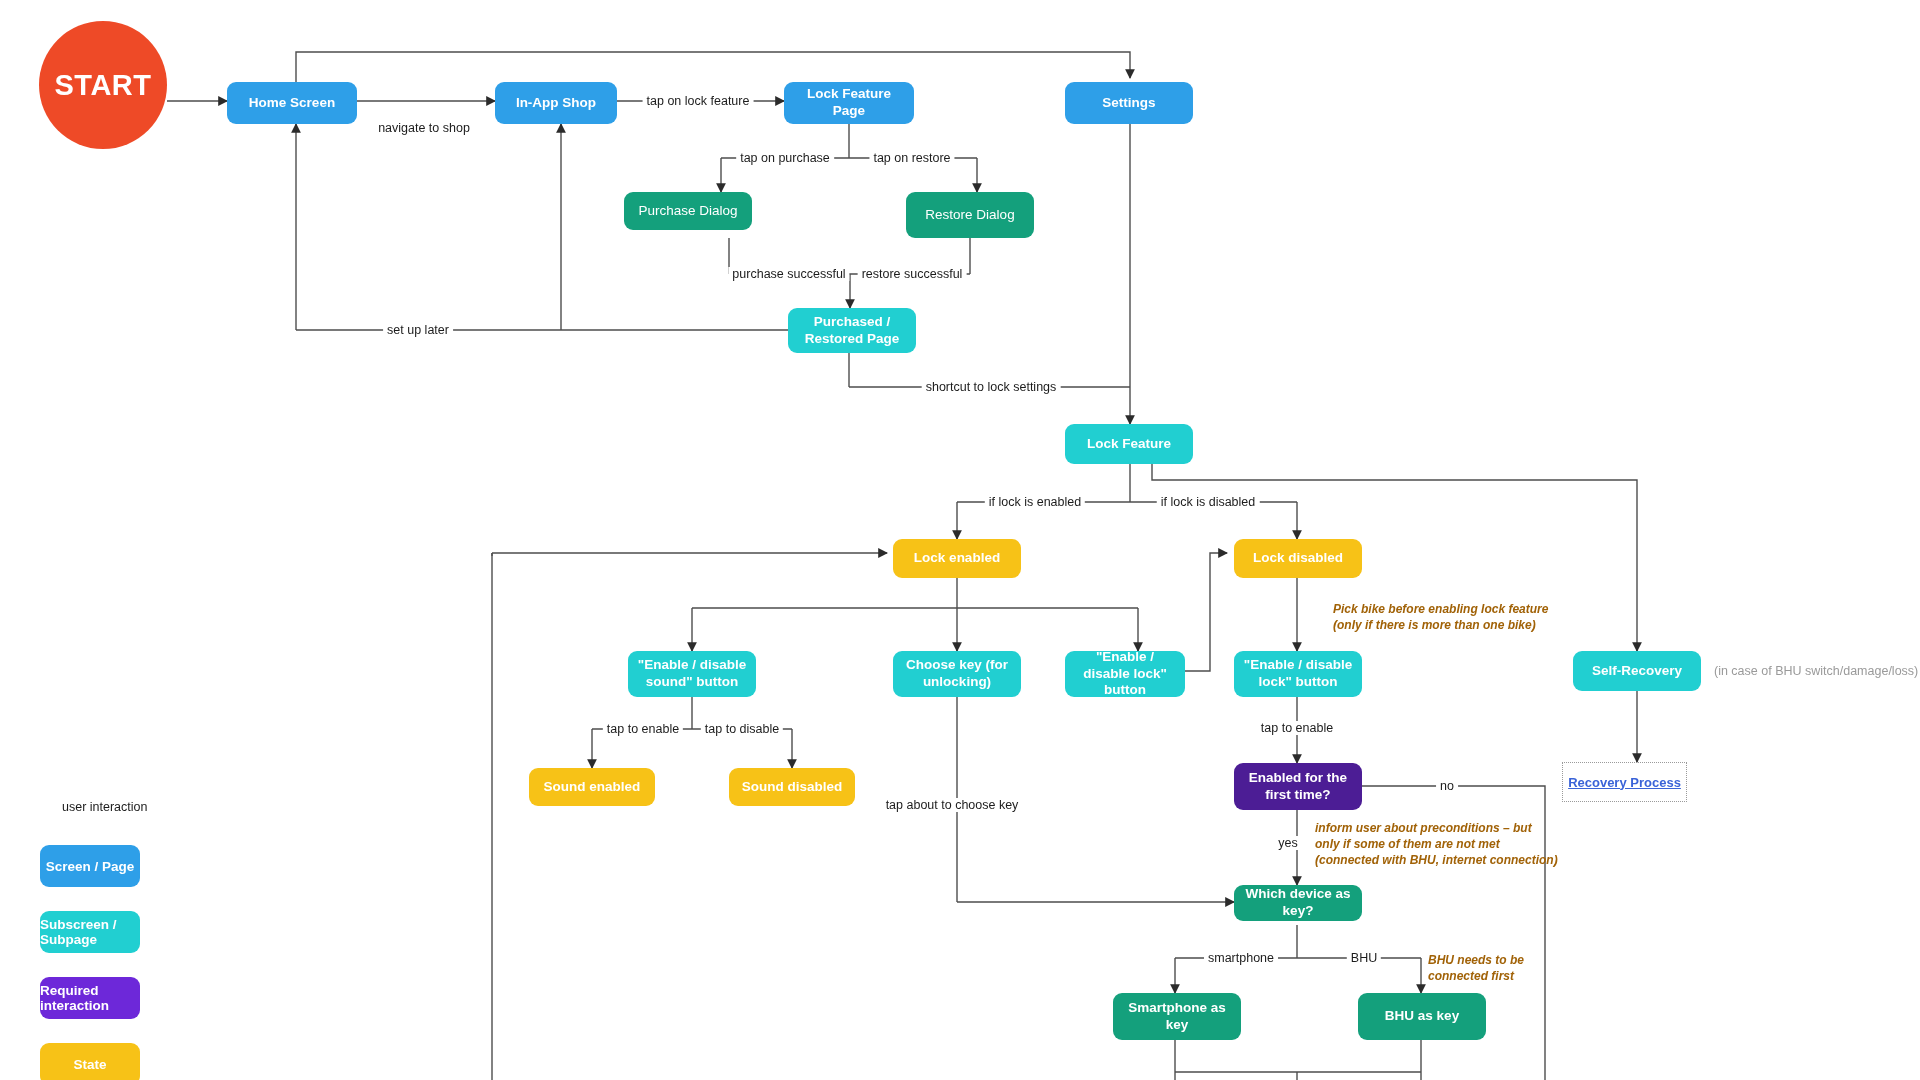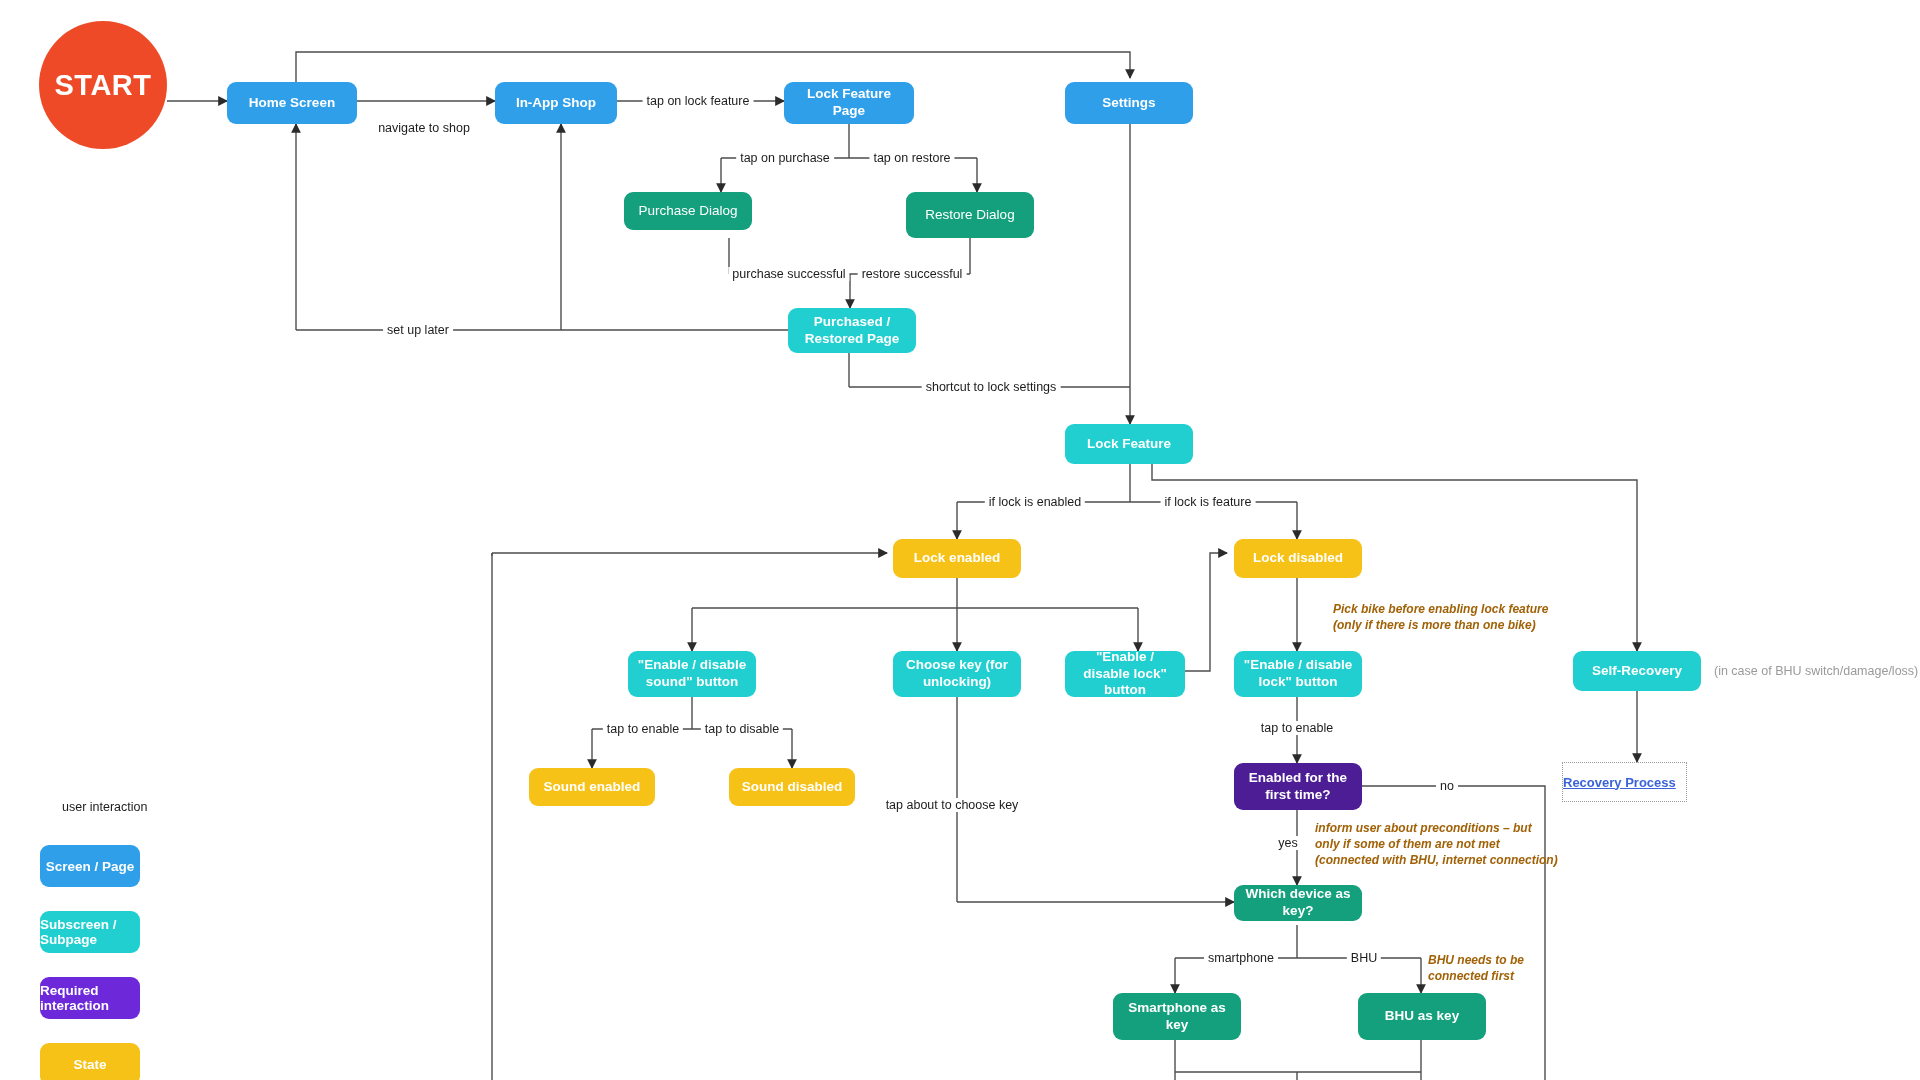--- a/index.html
+++ b/index.html
@@ -85,21 +85,21 @@
     font-size: 12.5px;
     color: #9a9a9a;
     white-space: nowrap;
   }
   .link-box {
     position: absolute;
     box-sizing: border-box;
     border: 1.5px dotted #9a9a9a;
     display: flex;
     align-items: center;
-    justify-content: flex-start;
+    justify-content: center;
   }
   .link-box a, .link-box span.lnk {
     color: #3a63d8;
     font-weight: bold;
     font-size: 13px;
     text-decoration: underline;
   }
   .legend-title {
     position: absolute;
     font-size: 12.5px;
@@ -255,21 +255,21 @@
 
   <div class="edge-label" style="left:424px; top:101px;margin-top:27px;">navigate to shop</div>
   <div class="edge-label" style="left:698px; top:101px;">tap on lock feature</div>
   <div class="edge-label" style="left:785px; top:158px;">tap on purchase</div>
   <div class="edge-label" style="left:912px; top:158px;">tap on restore</div>
   <div class="edge-label" style="left:789px; top:274px;">purchase successful</div>
   <div class="edge-label" style="left:912px; top:274px;">restore successful</div>
   <div class="edge-label" style="left:418px; top:330px;">set up later</div>
   <div class="edge-label" style="left:991px; top:387px;">shortcut to lock settings</div>
   <div class="edge-label" style="left:1035px; top:502px;">if lock is enabled</div>
-  <div class="edge-label" style="left:1208px; top:502px;">if lock is feature</div>
+  <div class="edge-label" style="left:1208px; top:502px;">if lock is disabled</div>
   <div class="edge-label" style="left:643px; top:729px;">tap to enable</div>
   <div class="edge-label" style="left:742px; top:729px;">tap to disable</div>
   <div class="edge-label" style="left:952px; top:805px;">tap about to choose key</div>
   <div class="edge-label" style="left:1297px; top:728px;">tap to enable</div>
   <div class="edge-label" style="left:1288px; top:843px;">yes</div>
   <div class="edge-label" style="left:1447px; top:786px;">no</div>
   <div class="edge-label" style="left:1241px; top:958px;">smartphone</div>
   <div class="edge-label" style="left:1364px; top:958px;">BHU</div>
 
   <div class="note" style="left:1333px; top:602px;">Pick bike before enabling lock feature

